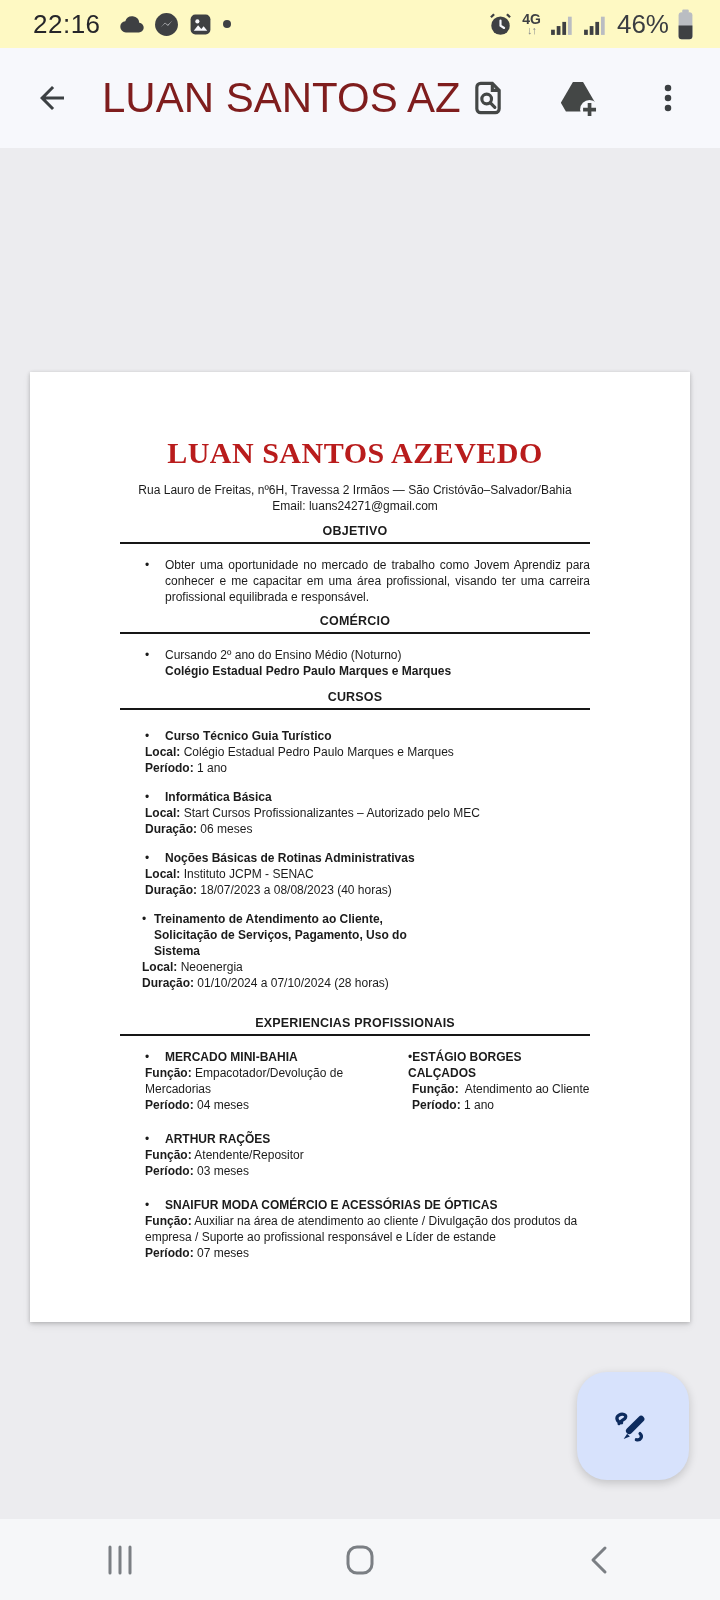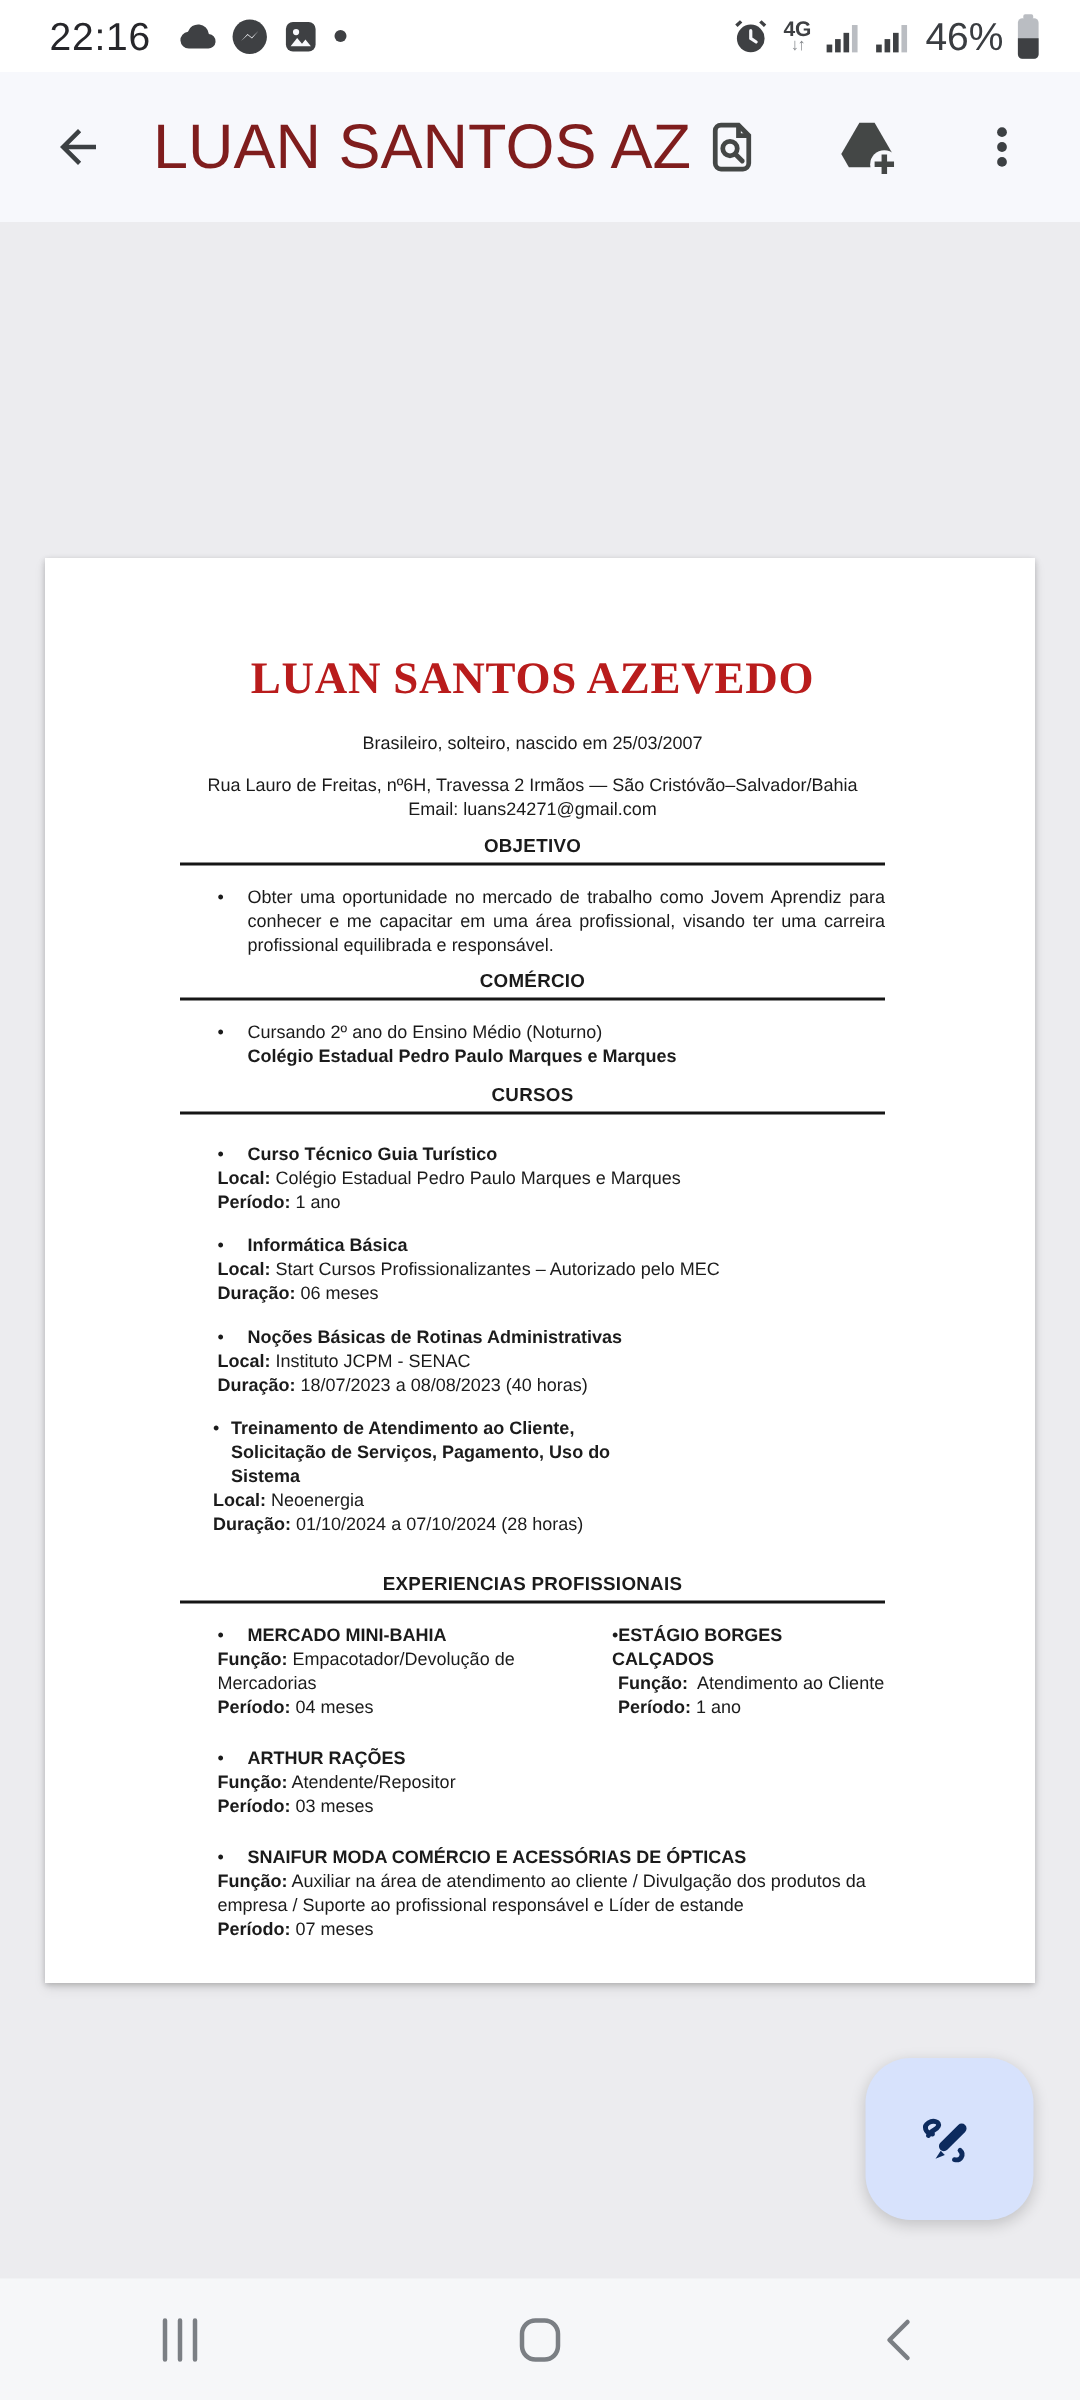--- a/index.html
+++ b/index.html
@@ -6,21 +6,21 @@
   html,body { width:720px; height:1600px; }
   body {
     font-family:"Liberation Sans", sans-serif;
     background:#ececef;
     position:relative;
     overflow:hidden;
   }
   
   .statusbar {
     position:absolute; top:0; left:0; width:720px; height:48px;
-    background:#ffffff; display:flex; align-items:center;
+    background:#fef9c3; display:flex; align-items:center;
     padding:0 26px 0 33px; color:#26262a;
   }
   .sb-left { display:flex; align-items:center; gap:9px; }
   .sb-time { font-size:26px; font-weight:500; letter-spacing:.5px; margin-right:8px; }
   .sb-right { margin-left:auto; display:flex; align-items:center; gap:8px; }
   .sb-batt-pct { font-size:26px; color:#3a3d41; margin-left:2px; }
   .fourg { display:flex; flex-direction:column; align-items:center; line-height:1; }
   .fourg .fg-label { font-size:14px; font-weight:700; color:#3e4043; }
   .fourg .fg-arrows { font-size:11px; color:#85888c; letter-spacing:-1px; margin-top:-1px; }
   
@@ -204,21 +204,20 @@
   </div>
 </div>
 <div class="toolbar-shadow"></div>
 
 <div class="content">
   <div class="page">
     <div class="doc-body">
 
       <div class="doc-title">LUAN SANTOS AZEVEDO</div>
 
-      <div class="doc-center doc-sub">Brasileiro, solteiro, nascido em 25/03/2007</div>
 
       <div class="doc-center doc-addr">Rua Lauro de Freitas, nº6H, Travessa 2 Irmãos — São Cristóvão–Salvador/Bahia</div>
 
 
       <div class="doc-center">Email: luans24271@gmail.com</div>
 
       <div class="sec-head">OBJETIVO</div>
       <hr class="sec-rule">
       <div class="bullet-para just">
         <span class="blt">•</span>

